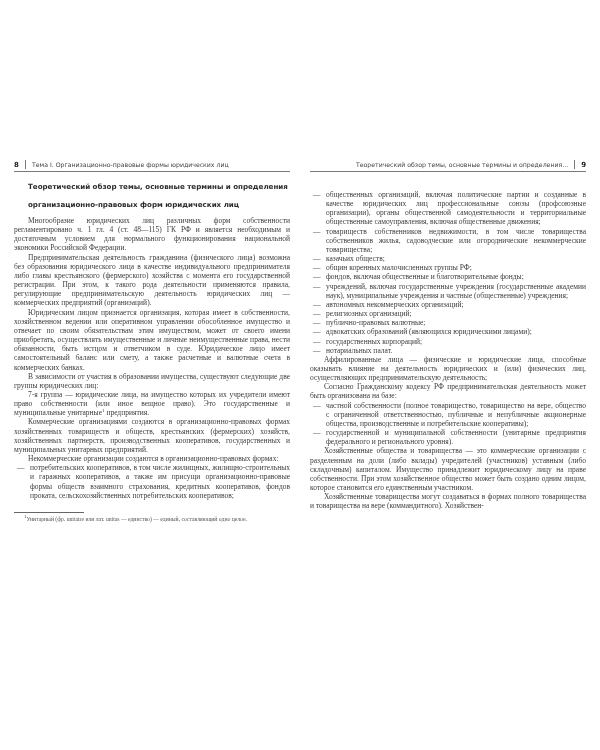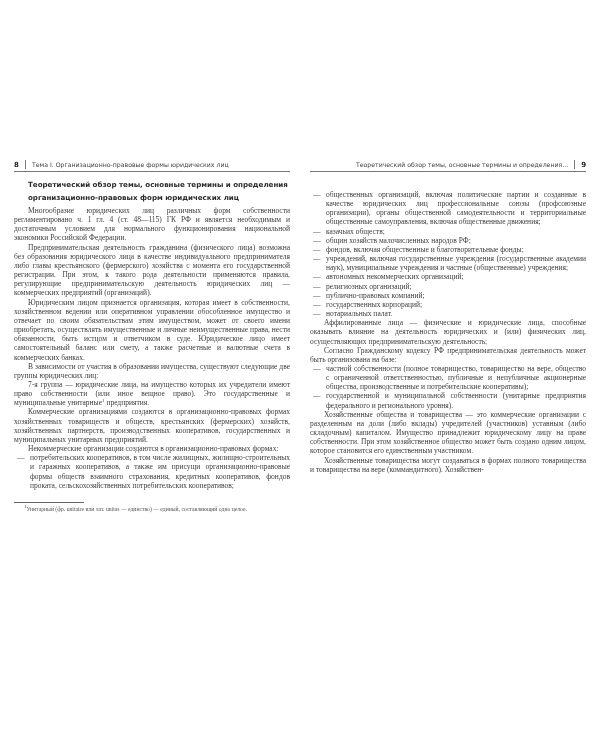--- a/index.html
+++ b/index.html
@@ -14,21 +14,21 @@
   .running-head {
     font-family: "DejaVu Sans", sans-serif; font-size: 6.2px; color: #444;
     display: flex; align-items: center; height: 11px;
     border-bottom: 0.7px solid #777; padding-bottom: 1px; white-space: nowrap;
   }
   .running-head .num { font-weight: bold; font-size: 7px; color: #222; }
   .running-head .sep { display: inline-block; width: 1px; height: 9px; background: #777; margin: 0 6px; }
   .page.right .running-head { justify-content: flex-end; }
   h2.section-title {
     font-family: "DejaVu Sans", sans-serif; font-weight: bold; font-size: 7.1px;
-    line-height: 13px; color: #2a2a2a; margin: 6px 0 2px 14px;
+    line-height: 18px; color: #2a2a2a; margin: 6px 0 2px 14px;
   }
   .body-text {
     font-family: "Liberation Serif", serif; font-size: 7.5px; line-height: 9.15px;
     color: #3c3c3c; text-align: justify;
   }
   .body-text p { margin: 0; text-indent: 14px; }
   .body-text ul { list-style: none; margin: 0; padding: 0 0 0 16px; }
   .body-text li { position: relative; }
   .body-text li::before { content: "—"; position: absolute; left: -13px; }
   .footnote-rule { width: 70px; height: 0.7px; background: #666; margin: 12px 0 3px 0; }
@@ -68,27 +68,29 @@
 
   <div class="page right">
     <div class="running-head">
       <span>Теоретический обзор темы, основные термины и определения...</span>
       <span class="sep"></span>
       <span class="num">9</span>
     </div>
     <div class="body-text" style="margin-top:18px">
       <ul>
         <li>общественных организаций, включая политические партии и созданные в качестве юридических лиц профессиональные союзы (профсоюзные организации), органы общественной самодеятельности и территориальные общественные самоуправления, включая общественные движения;</li>
+        <li>товариществ собственников недвижимости, в том числе товарищества собственников жилья, садоводческие или огороднические некоммерческие товарищества;</li>
         <li>казачьих обществ;</li>
-        <li>общин хозяйств малочисленных народов РФ;</li>
+        <li>общин коренных малочисленных группы РФ;</li>
         <li>фондов, включая общественные и благотворительные фонды;</li>
         <li>учреждений, включая государственные учреждения (государственные академии наук), муниципальные учреждения и частные (общественные) учреждения;</li>
         <li>автономных некоммерческих организаций;</li>
         <li>религиозных организаций;</li>
-        <li>публично-правовых компаний;</li>
+        <li>публично-правовых валютные;</li>
+        <li>адвокатских образований (являющихся юридическими лицами);</li>
         <li>государственных корпораций;</li>
         <li>нотариальных палат.</li>
       </ul>
       <p>Аффилированные лица — физические и юридические лица, способные оказывать влияние на деятельность юридических и (или) физических лиц, осуществляющих предпринимательскую деятельность;</p>
       <p>Согласно Гражданскому кодексу РФ предпринимательская деятельность может быть организована на базе:</p>
       <ul>
         <li>частной собственности (полное товарищество, товарищество на вере, общество с ограниченной ответственностью, публичные и непубличные акционерные общества, производственные и потребительские кооперативы);</li>
         <li>государственной и муниципальной собственности (унитарные предприятия федерального и регионального уровня).</li>
       </ul>
       <p>Хозяйственные общества и товарищества — это коммерческие организации с разделенным на доли (либо вклады) учредителей (участников) уставным (либо складочным) капиталом. Имущество принадлежит юридическому лицу на праве собственности. При этом хозяйственное общество может быть создано одним лицом, которое становится его единственным участником.</p>

